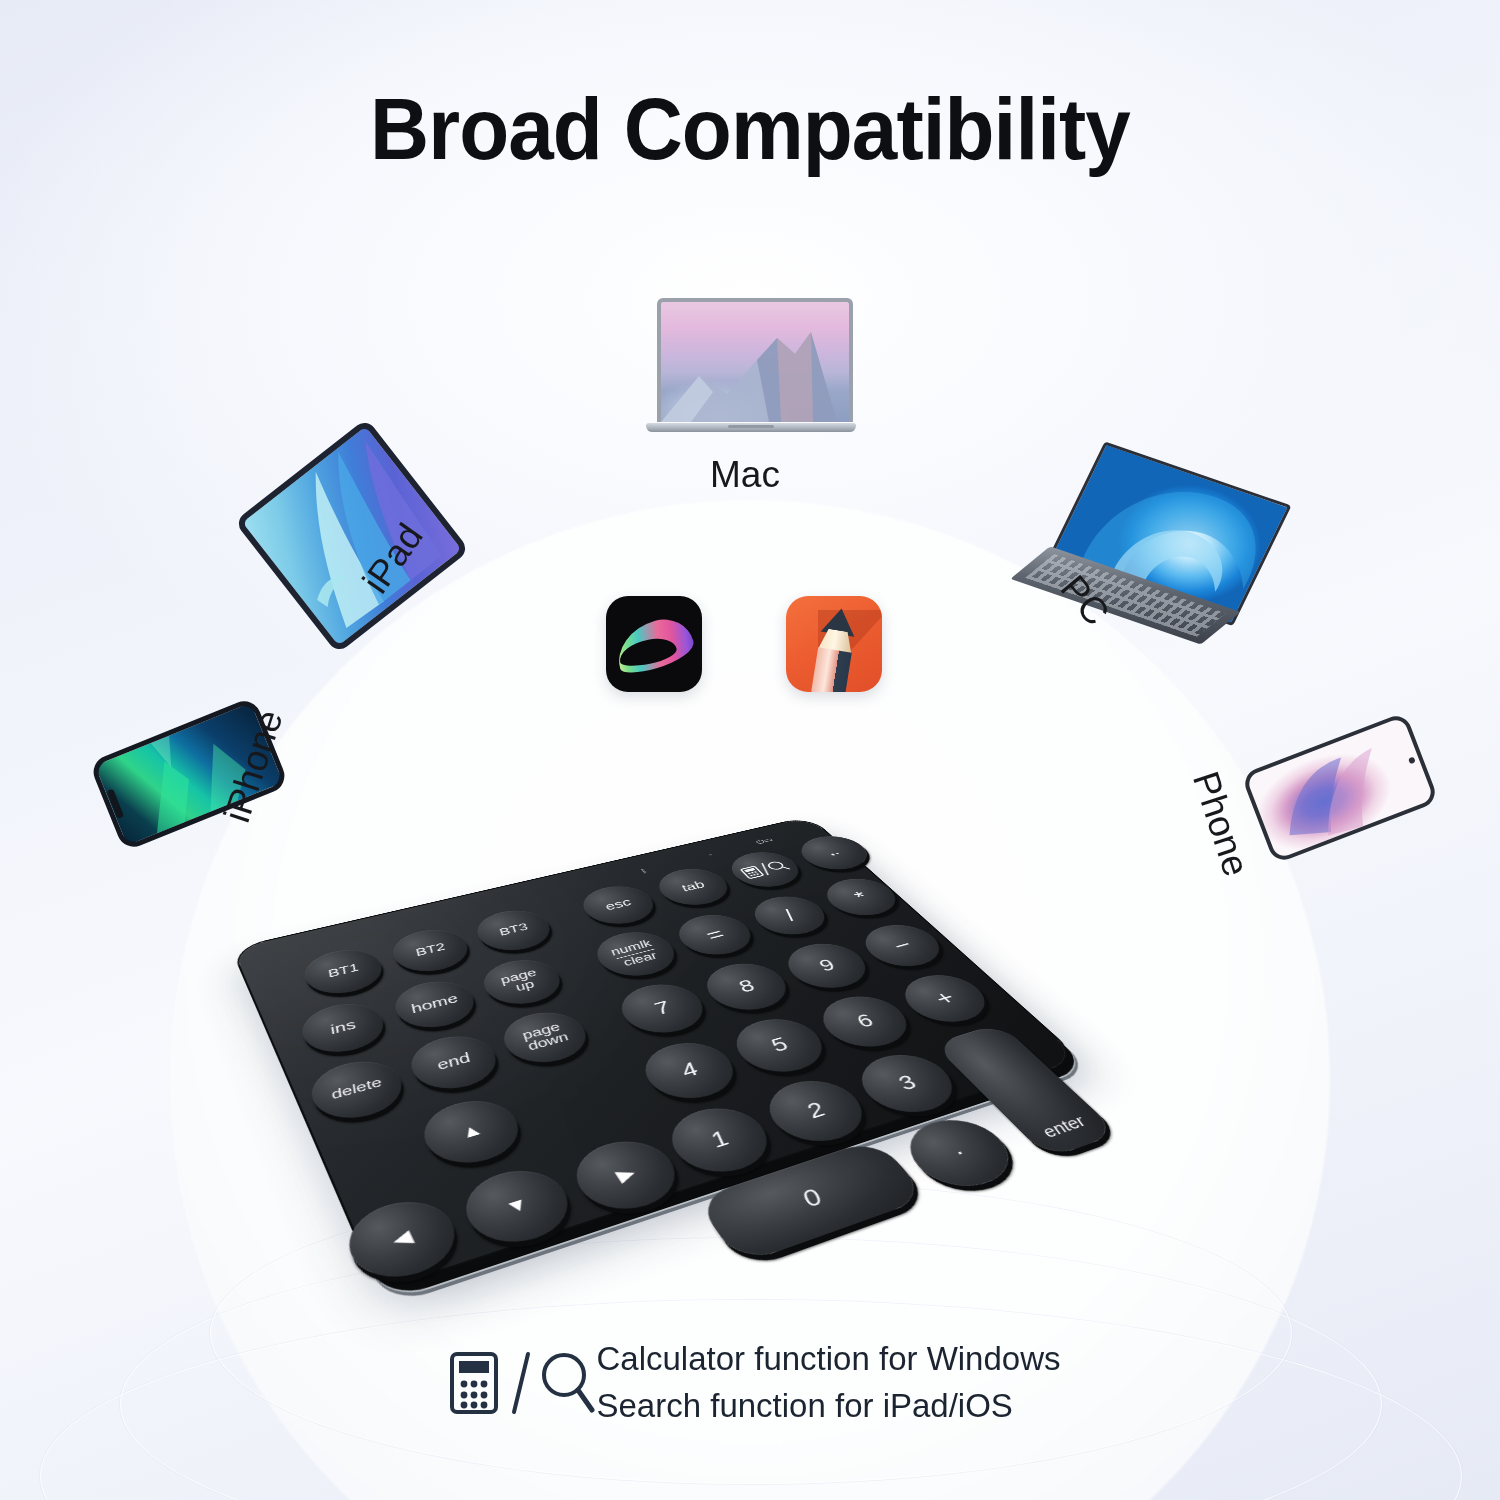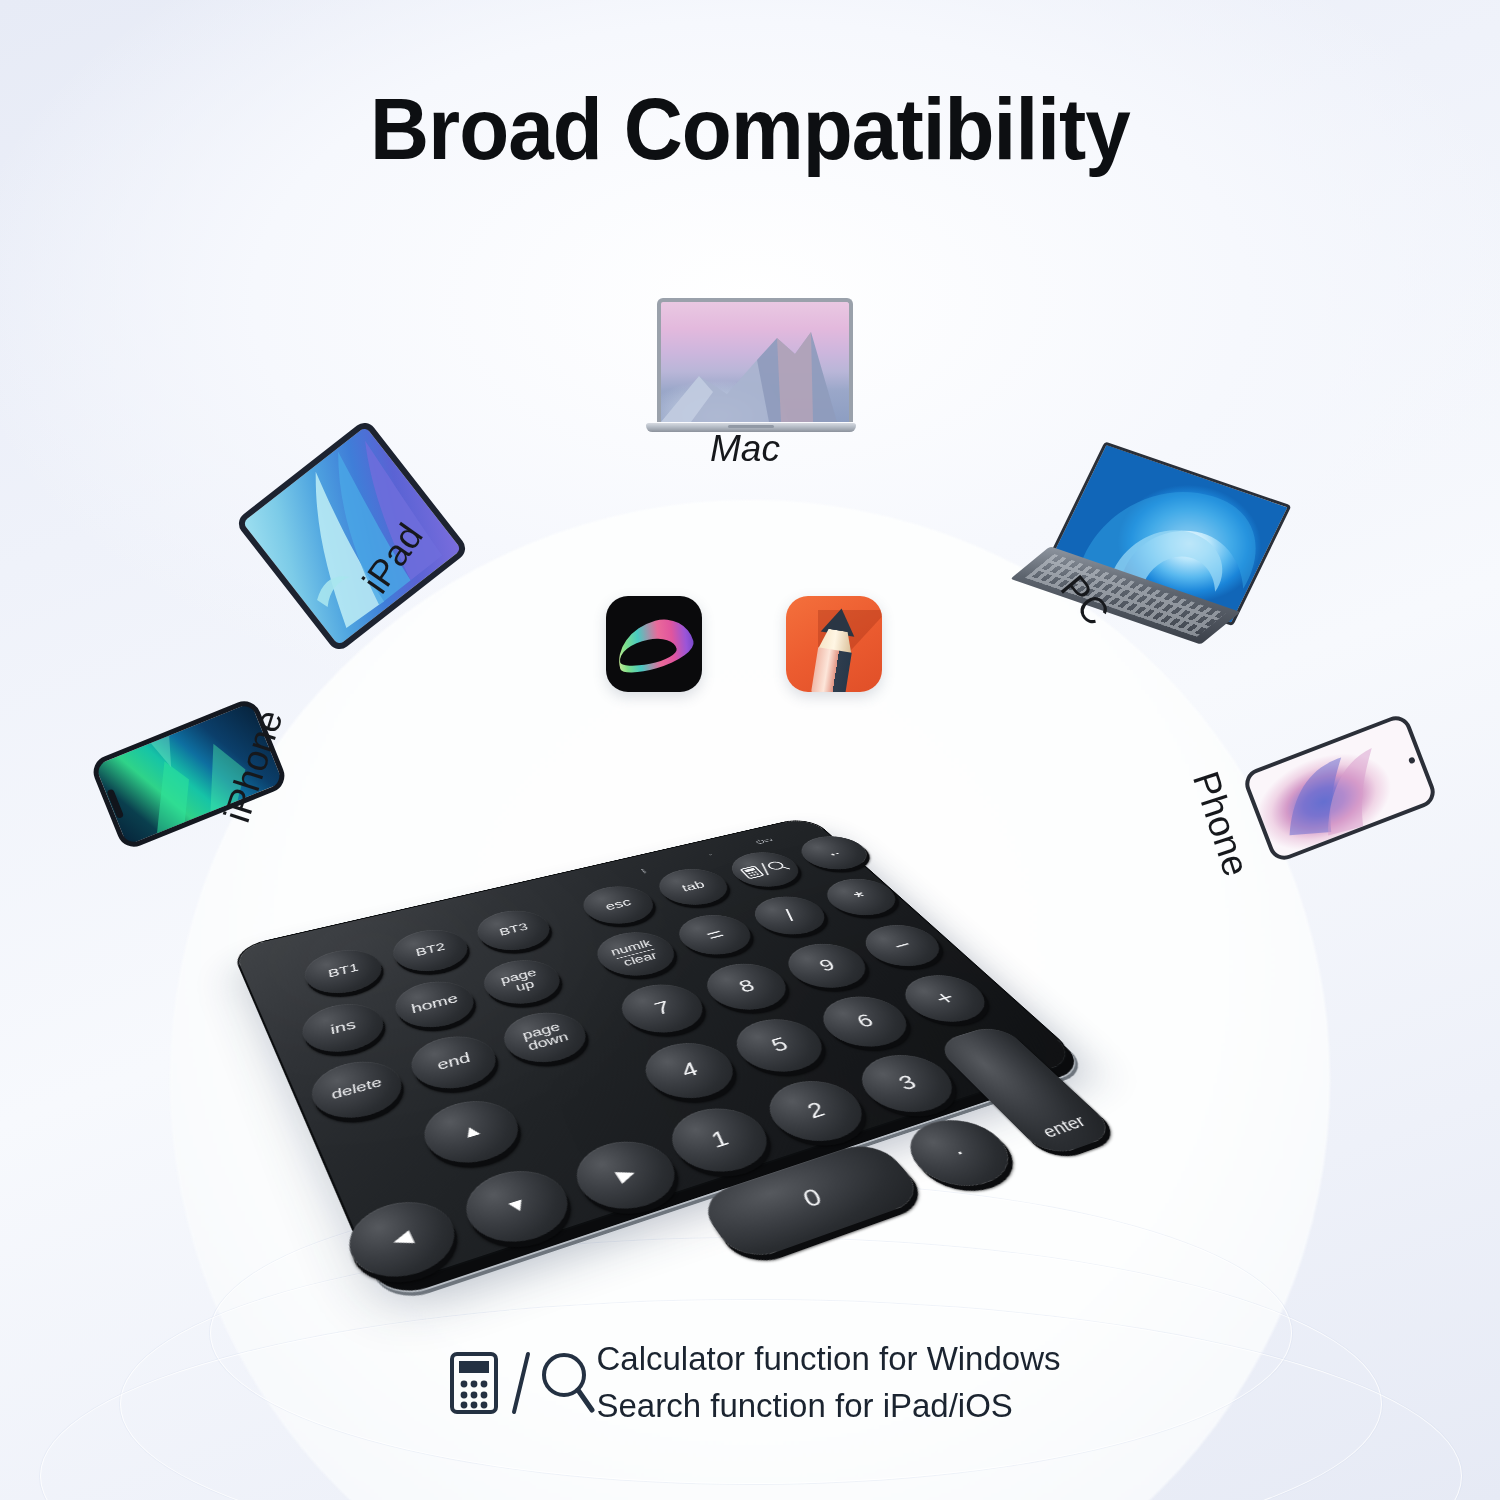--- a/index.html
+++ b/index.html
@@ -243,21 +243,21 @@
       <svg width="188" height="120" viewBox="0 0 188 120" style="position:absolute;left:0;top:0;">
         <polygon points="0,120 38,74 66,92 96,58 128,120" fill="#a9b4cf" opacity=".92"></polygon>
         <polygon points="96,58 116,36 134,52 150,30 176,120 108,120" fill="#8f9cbd" opacity=".95"></polygon>
         <polygon points="116,36 134,52 150,30 152,120 120,120" fill="#c9a8b6" opacity=".55"></polygon>
         <polygon points="0,120 38,74 52,90 30,120" fill="#cfd8ea" opacity=".6"></polygon>
       </svg>
     </div>
     <div class="base"></div>
     <div class="notch"></div>
   </div>
-  <div class="dev-label" style="left:710px;top:428px;font-style:italic;">Mac</div>
+  <div class="dev-label" style="left:710px;top:454px;">Mac</div>
 
   <div class="device ipad">
     <div class="screen">
       <svg width="160" height="160" viewBox="0 0 160 160" style="position:absolute;left:-3px;top:-3px;">
         <path d="M20,150 C40,90 60,48 92,8 C78,62 70,104 66,152 Z" fill="#bfeff6" opacity=".85"></path>
         <path d="M60,152 C72,92 92,44 122,6 C112,64 104,106 100,152 Z" fill="#4aa7e6" opacity=".8"></path>
         <path d="M100,152 C112,96 128,50 150,14 C146,68 142,110 140,152 Z" fill="#6f6ddc" opacity=".85"></path>
         <path d="M14,110 C30,98 44,100 54,112 C42,108 30,110 18,122 Z" fill="#a9e6ee" opacity=".9"></path>
       </svg>
     </div>

